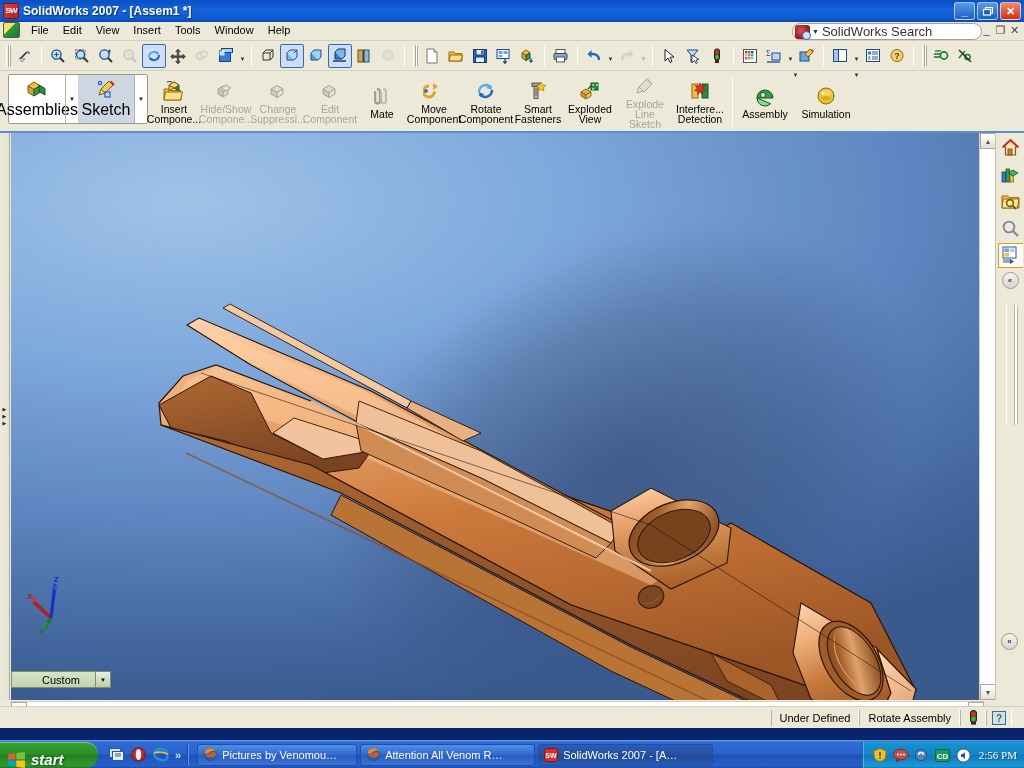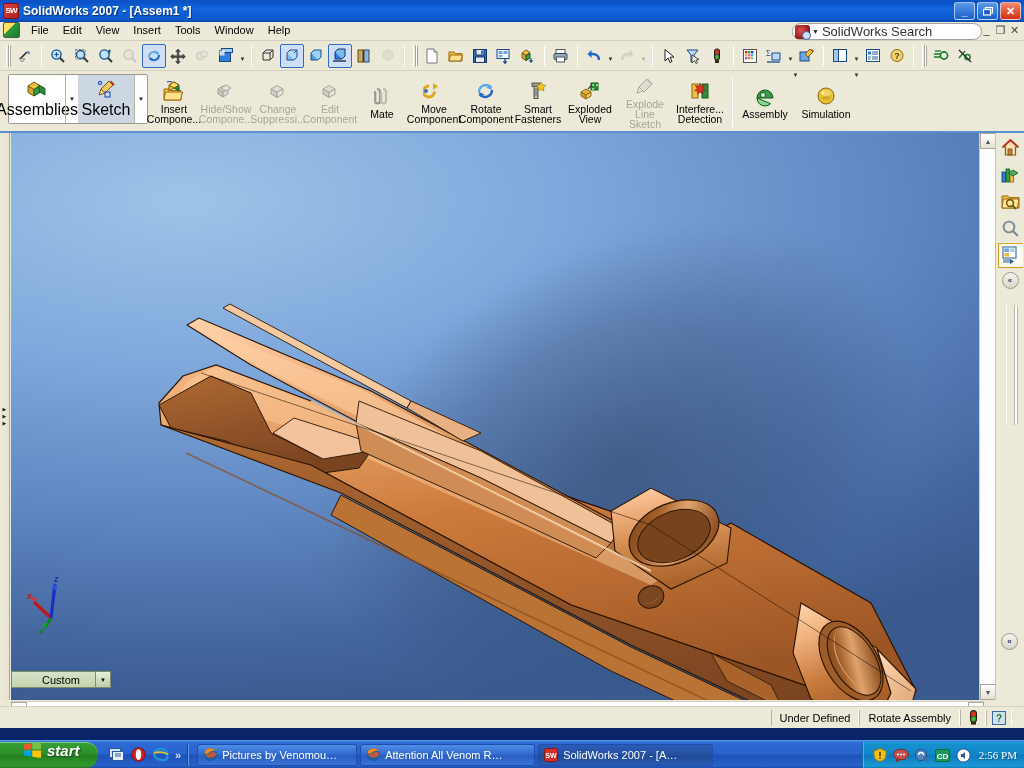--- a/index.html
+++ b/index.html
@@ -155,22 +155,22 @@
     height:16px; display:flex; align-items:center; }
   .sb-ico-cell { width:26px; display:flex;align-items:center;justify-content:center;
     border-left:1px solid #b5b2a4; border-right:1px solid #fff; height:16px;}
 
   
   .taskbar { position:absolute; left:0; top:740px; width:1024px; height:28px;
     background:linear-gradient(to bottom,#3a7ce0 0%,#2e69d4 8%,#2a63cd 48%,#1f51b8 52%,#2761c8 92%,#1c4aa8 100%);
     border-top:1px solid #5c9ae8; display:flex; align-items:center; }
   .startbtn { width:98px;height:26px; margin:1px 0 0 0;
     background:linear-gradient(to bottom,#3faa3f 0%,#339d33 10%,#2d8f2a 45%,#238020 52%,#319a2e 90%,#237a22 100%);
-    border-radius:0 12px 12px 0; display:flex;align-items:flex-start; position:relative;
-    box-shadow:inset 0 1px 0 rgba(255,255,255,.35);padding-left:16px;}
+    border-radius:0 12px 12px 0; display:flex;align-items:flex-end; position:relative;
+    box-shadow:inset 0 1px 0 rgba(255,255,255,.35);}
   .startflag { width:17px;height:16px;margin-left:8px; position:relative;}
   .starttxt { color:#fff; font-size:15px; font-weight:bold; font-style:italic;
     margin-left:6px; text-shadow:1px 1px 2px rgba(0,0,0,.5); }
   .qlaunch { display:flex;align-items:center; gap:5px; margin-left:10px; padding-right:6px;
     border-right:1px solid #1b47a0; box-shadow:1px 0 0 #5c9ae8; height:22px;}
   .ql-ico { width:17px;height:17px; display:flex;align-items:center;justify-content:center;}
   .ql-chev { color:#cfe0ff; font-size:11px; font-weight:bold; margin-left:1px;}
   .tasks { display:flex; align-items:center; gap:3px; margin-left:9px; }
   .taskbtn { height:22px; display:flex;align-items:center; padding:0 7px 0 4px;
     background:linear-gradient(to bottom,#4e8ee8,#3068cc 50%,#2a5cbe 51%,#3a74d8);

